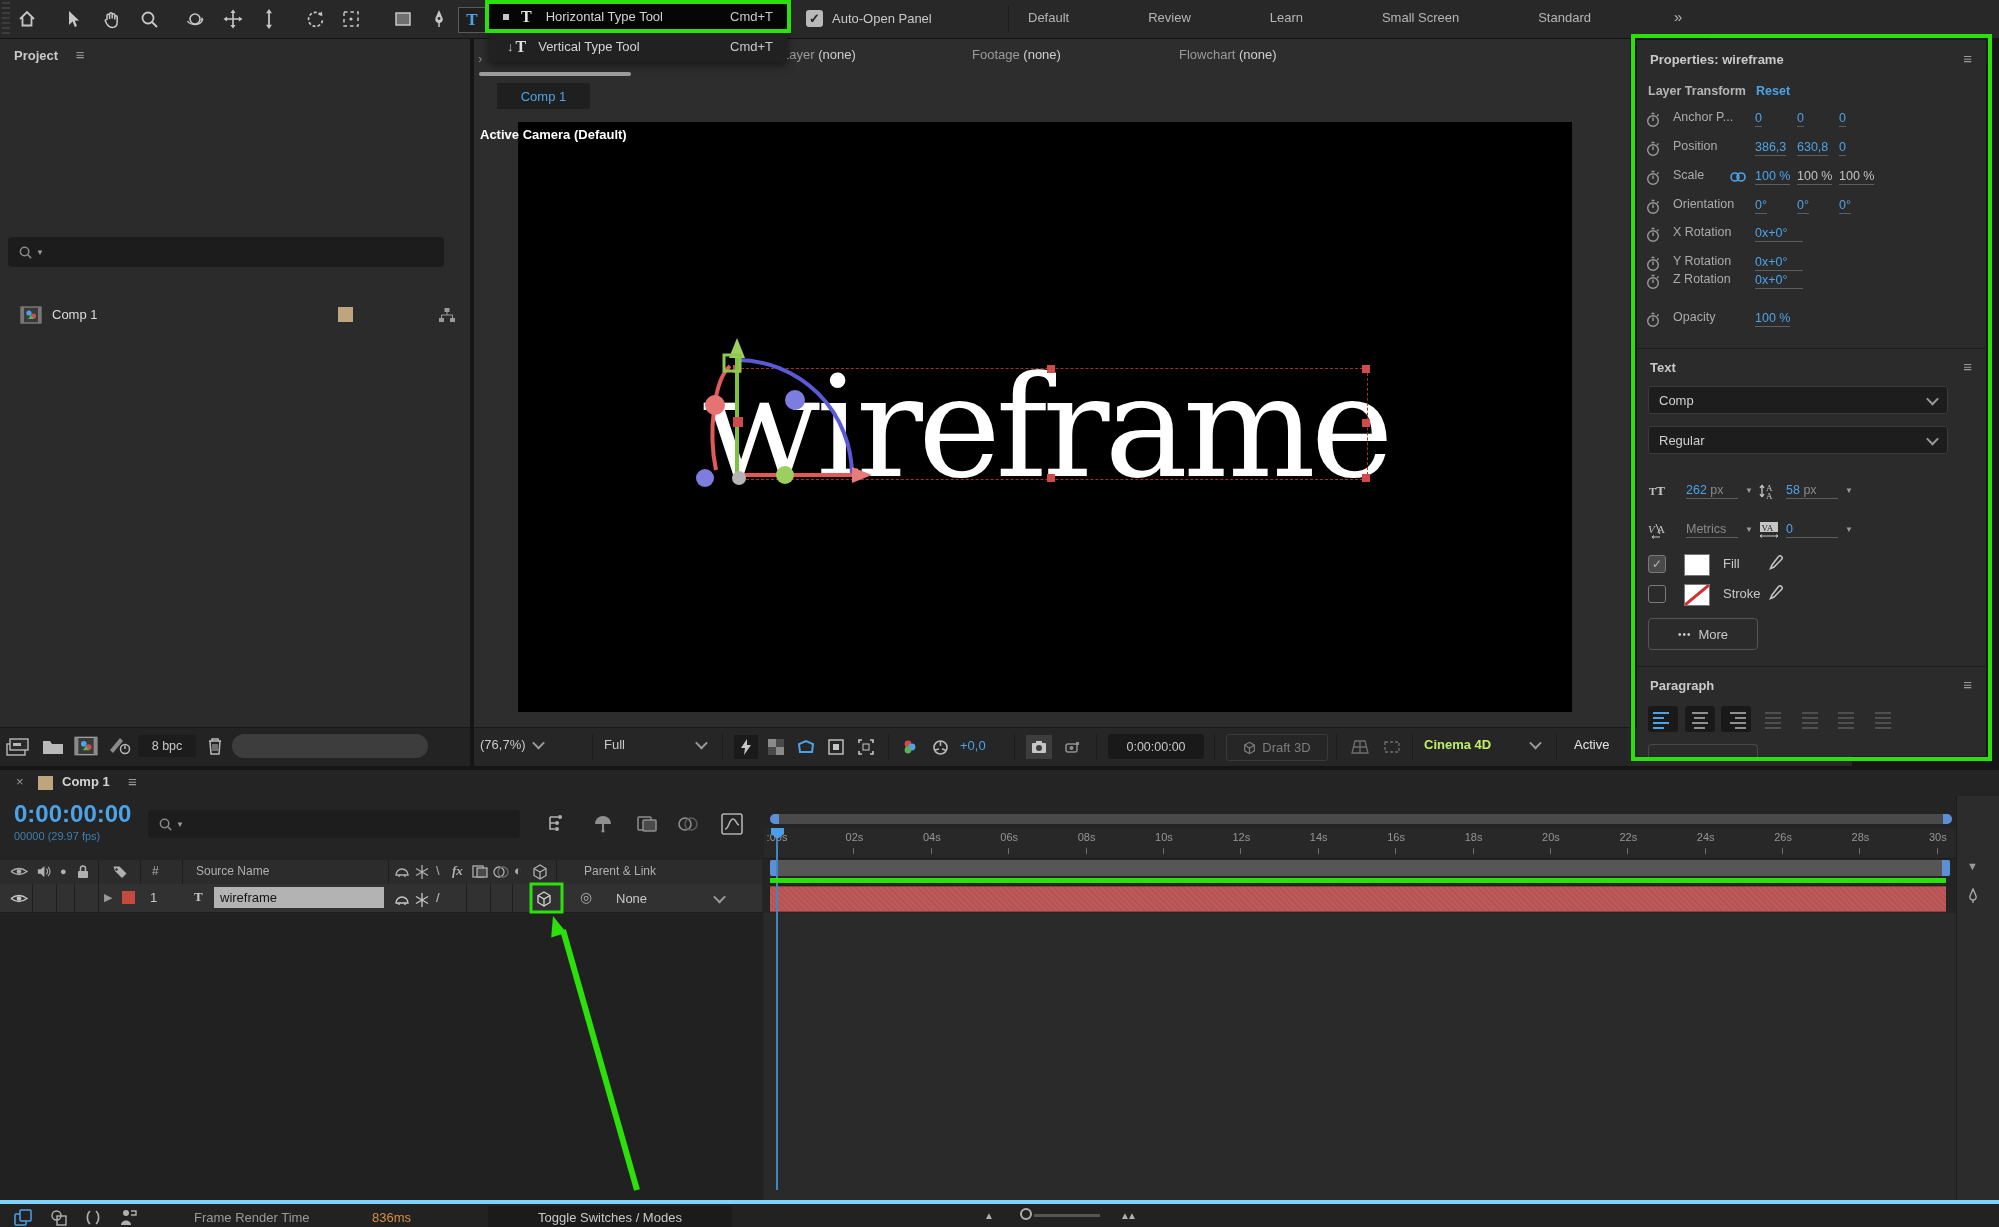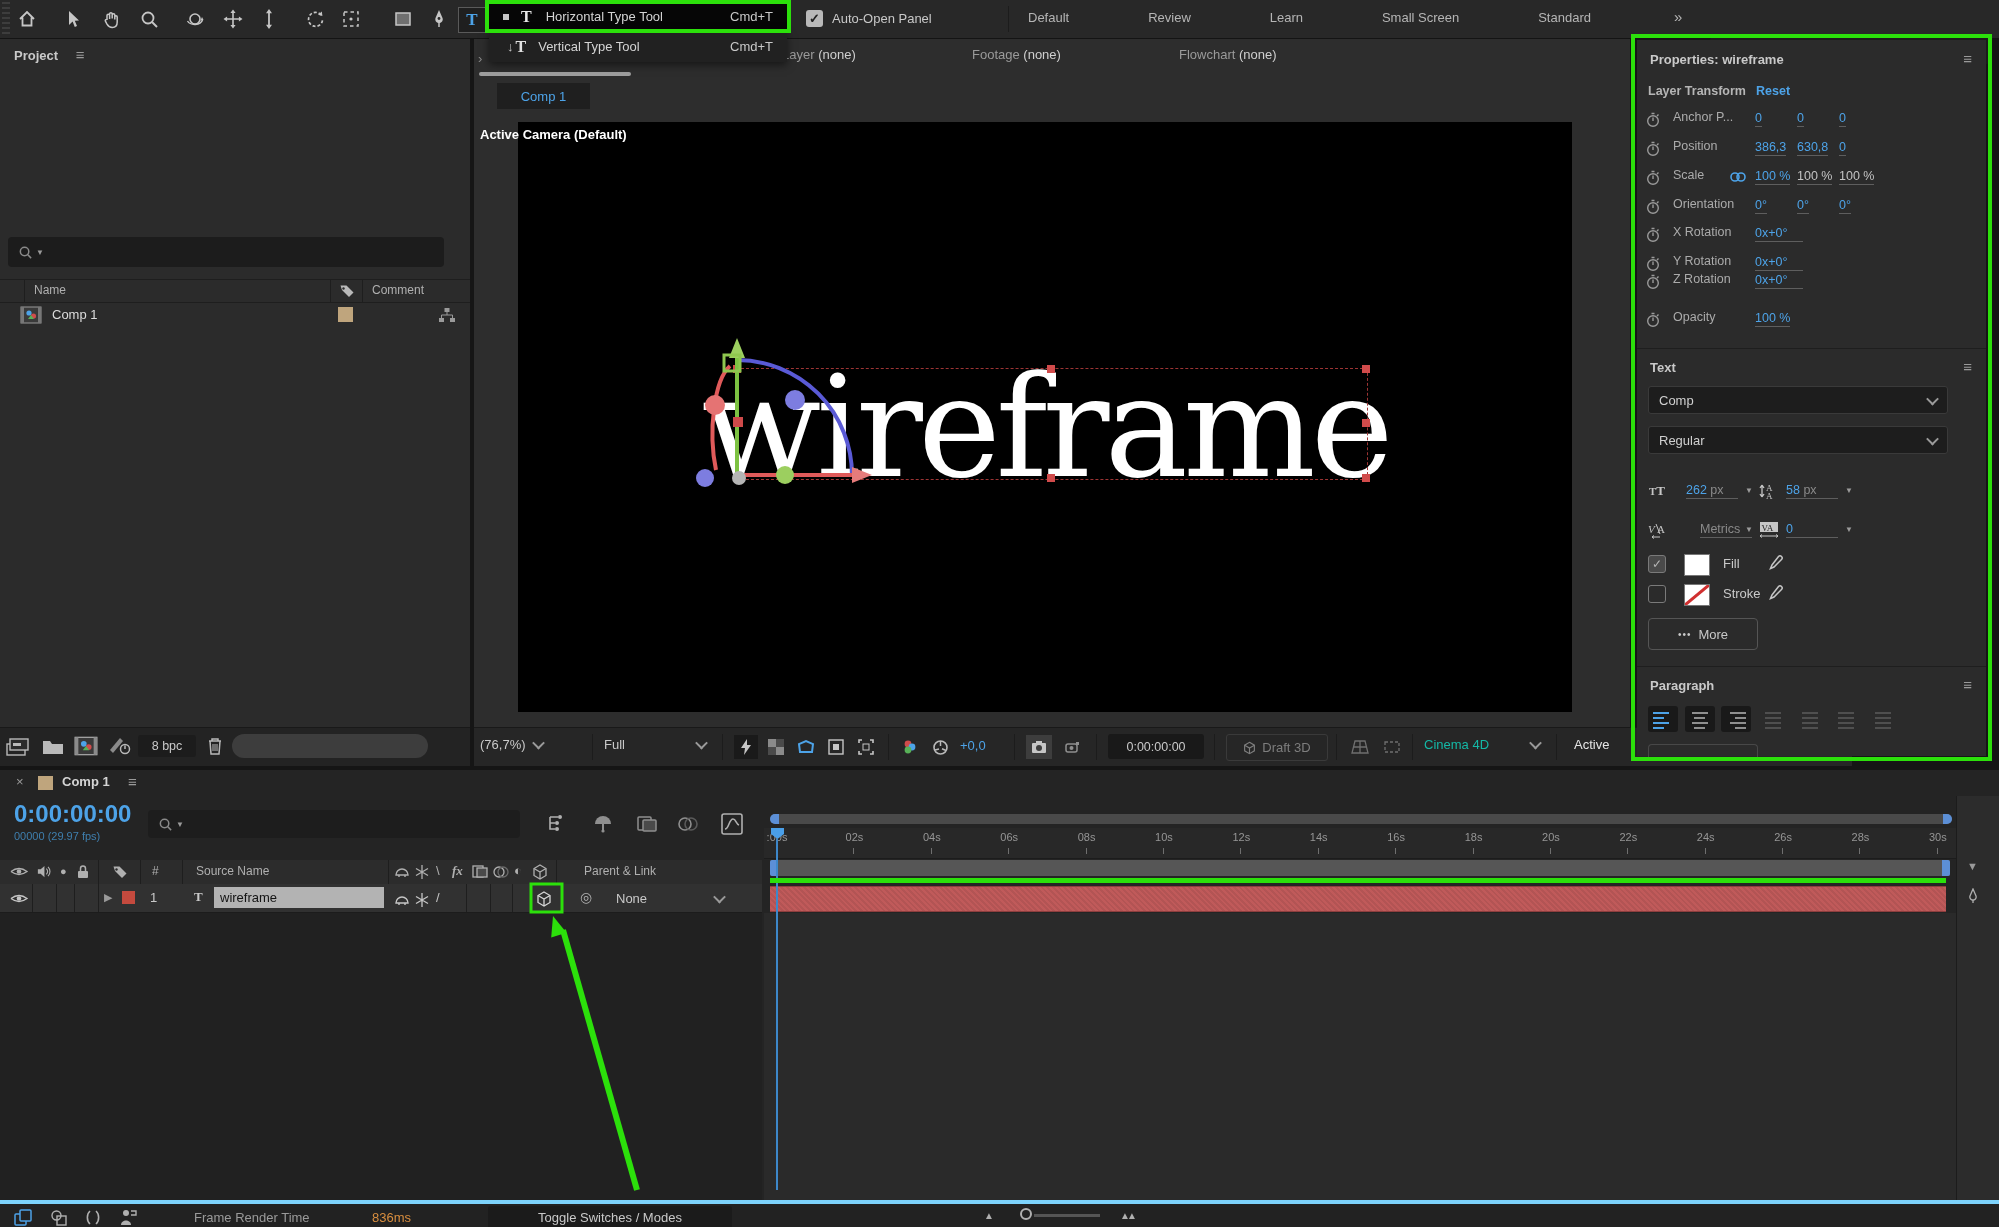--- a/index.html
+++ b/index.html
@@ -5,21 +5,21 @@
   html,body{margin:0;padding:0;background:#151515;}
   #app{position:relative;width:1999px;height:1227px;background:#151515;overflow:hidden;
        font-family:"Liberation Sans",sans-serif;font-size:13px;color:#c6c6c6;-webkit-font-smoothing:antialiased;}
   .ab{position:absolute;}
   .panel{position:absolute;background:#2b2b2b;}
   .ic{display:block;}
   .chev{display:inline-block;width:7px;height:7px;border-right:2px solid #9a9a9a;border-bottom:2px solid #9a9a9a;transform:rotate(45deg) translate(-1px,-1px);}
   .sep-v{position:absolute;width:1px;background:#1c1c1c;top:6px;bottom:6px;}
   .val{color:#4da3e8;border-bottom:1px solid #5e5e5e;display:inline-block;font-size:12.5px;padding-bottom:1px;}
   .val.grey{color:#c3c3c3;}
-  .val.muted{color:#8a8a8a;margin-left:14px;}
+  .val.muted{color:#8a8a8a;}
   .tw{color:#9a9a9a;}
   .ddt{font-size:8px;color:#9a9a9a;}
   
   #toolbar{position:absolute;left:0;top:0;width:1999px;height:38px;background:#282828;border-bottom:1px solid #141414;}
   .tbi{position:absolute;top:7px;width:26px;height:24px;display:flex;align-items:center;justify-content:center;}
   .grip{position:absolute;left:2px;top:2px;width:8px;height:34px;background:repeating-linear-gradient(#3d3d3d 0 2px,transparent 2px 5px);}
   .wstab{color:#b5b5b5;padding:0 6px;}
   
   #type-menu-item1{position:absolute;left:489px;top:3px;width:298px;height:27px;background:#060606;display:flex;align-items:center;z-index:40;}
   #type-menu-item2{position:absolute;left:489px;top:31px;width:298px;height:31px;background:#212121;display:flex;align-items:center;z-index:40;box-shadow:0 3px 8px rgba(0,0,0,.5);}
@@ -166,31 +166,20 @@
       <span class="hdr">Project</span>
       <span class="ham" style="margin-left:14px;">≡</span>
     </div>
     <div class="ab" style="left:8px;top:198px;width:436px;height:30px;background:#1c1c1c;border-radius:4px;display:flex;align-items:center;padding:0 10px;box-sizing:border-box;">
       <svg class="ic" width="15" height="15" viewBox="0 0 16 16">
           <circle cx="7" cy="7" r="4.5" fill="none" stroke="#8a8a8a" stroke-width="1.6"></circle>
           <path d="M10.5 10.5 L14 14" stroke="#8a8a8a" stroke-width="1.6"></path>
         </svg>
       <span class="ddt" style="margin-left:3px;">▼</span>
     </div>
-    <div class="ab" style="left:0;top:240px;width:470px;height:22px;border-bottom:1px solid #1e1e1e;border-top:1px solid #1e1e1e;">
-      <div class="cell-sep" style="left:24px;"></div>
-      <span class="ab th" style="left:34px;top:3px;">Name</span>
-      <div class="cell-sep" style="left:330px;"></div>
-      <svg class="ab ic" style="left:339px;top:3px;" width="16" height="16" viewBox="0 0 16 16">
-          <path d="M1.5 2.5 h6 l7 7 -4.5 4.5 -7-7 z" fill="#b9b9b9"></path>
-          <circle cx="4.5" cy="5.5" r="1.2" fill="#2b2b2b"></circle>
-        </svg>
-      <div class="cell-sep" style="left:362px;"></div>
-      <span class="ab th" style="left:372px;top:3px;">Comment</span>
-    </div>
     <div class="ab" style="left:0;top:263px;width:470px;height:27px;">
       <svg class="ab ic" style="left:20px;top:4px;" width="22" height="18" viewBox="0 0 22 18">
           <rect x="1" y="1" width="20" height="16" fill="#3a3a3a" stroke="#9a9a9a"></rect>
           <rect x="1" y="1" width="3" height="16" fill="#777"></rect>
           <rect x="18" y="1" width="3" height="16" fill="#777"></rect>
           <circle cx="9" cy="7" r="2.6" fill="#4da3e8"></circle>
           <circle cx="13.5" cy="10" r="2.6" fill="#d04c4c"></circle>
           <path d="M8 13 l3-4 3 4z" fill="#58b158"></path>
         </svg>
       <span style="position:absolute;left:52px;top:5px;color:#dcdcdc;">Comp 1</span>
@@ -370,21 +359,21 @@
             <path d="M4 1 h10 l3 12 H1 z M9 1 v12 M2.5 7 h13" fill="none" stroke="#6f6f6f" stroke-width="1.3"></path>
           </svg>
       </div>
       <div class="ab" style="left:906px;top:7px;width:24px;height:24px;display:flex;align-items:center;justify-content:center;">
         <svg class="ic" width="16" height="14" viewBox="0 0 16 14">
             <rect x="1" y="2" width="14" height="10" fill="none" stroke="#6f6f6f" stroke-width="1.3" stroke-dasharray="3 2"></rect>
           </svg>
       </div>
       <div class="sep-v" style="left:938px;"></div>
       <div class="ab" style="left:950px;top:9px;width:116px;display:flex;align-items:center;">
-        <span style="color:#14b8a6;">Cinema 4D</span>
+        <span style="color:#bef264;font-weight:bold;">Cinema 4D</span>
           <span class="chev" style="margin-left:auto;"></span>
       </div>
       <div class="sep-v" style="left:1082px;"></div>
       <span class="ab" style="left:1100px;top:9px;color:#e5e5e5;">Active</span>
     </div>
   </div>
 
   <div class="panel" id="properties">
     <div class="ab" style="left:13px;top:12px;"><span class="hdr">Properties: wireframe</span></div>
     <span class="ab ham" style="right:14px;top:10px;">≡</span>

